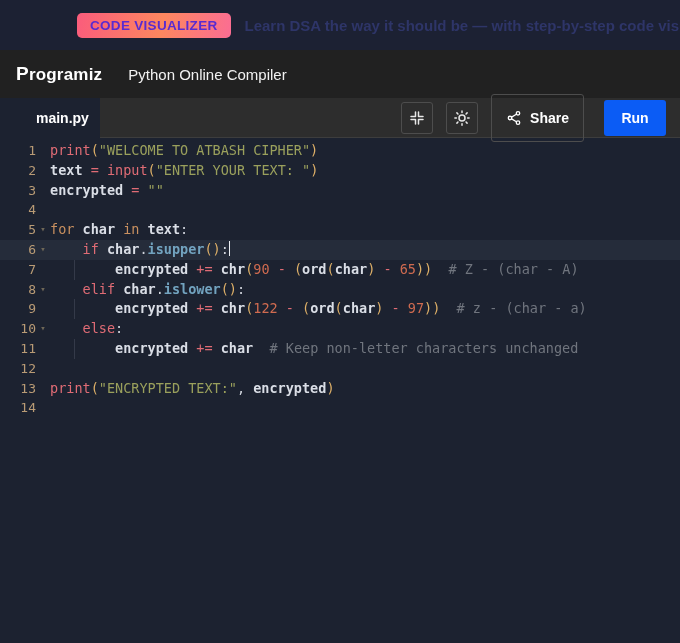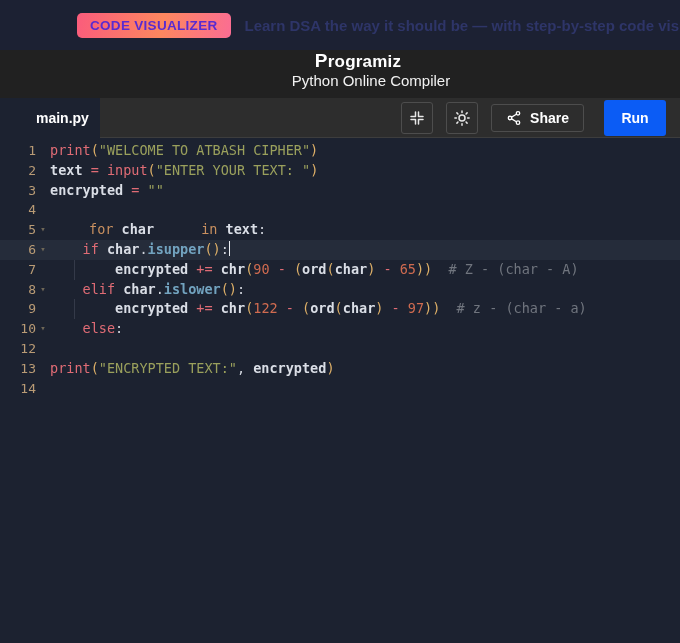--- a/index.html
+++ b/index.html
@@ -8,52 +8,52 @@
 
   
   .banner { height:50px; background:var(--banner-bg); display:flex; align-items:center;
             padding-left:77px; white-space:nowrap; overflow:hidden; cursor:pointer; }
   .badge { background:linear-gradient(100deg, var(--badge-grad-a) 0%, var(--badge-grad-b) 55%, var(--badge-grad-c) 100%);
            color:var(--badge-text); font-weight:bold; font-size:13.5px; letter-spacing:.3px;
            padding:5px 13px; border-radius:5px; flex:none; }
   .tagline { color:var(--tagline); font-size:15px; font-weight:bold; margin-left:14px; }
 
   
-  .header { height:48px; background:var(--header-bg); display:flex; align-items:center; padding-left:36px;flex-direction:column; }
+  .header { height:48px; background:var(--header-bg); display:flex; align-items:center; padding-left:16px; }
   .logo { color:#fff; font-weight:800; font-size:17px; letter-spacing:.2px; font-style:normal; }
   .logo::first-letter { font-size:19px; }
   .apptitle { color:#f2f2f2; font-size:15px; margin-left:26px; }
 
   
   .toolbar { height:40px; display:flex; }
   .tab { width:100px; background:var(--tab-bg); display:flex; align-items:center; padding-left:36px;
          color:#fff; font-weight:bold; font-size:14px; flex:none; }
   .toolbar-right { flex:1; background:var(--toolbar-bg); border-bottom:1px solid #3d3d3d;
                    display:flex; align-items:center; justify-content:flex-end; gap:13px; padding-right:14px; }
   .iconbtn { width:32px; height:32px; border:1px solid var(--btn-border); border-radius:3px;
              background:transparent; color:#e8e8e8; display:flex; align-items:center; justify-content:center; cursor:pointer; }
-  .sharebtn { height:28px; border:1px solid var(--btn-border); border-radius:3px; background:transparent;
+  .sharebtn { height:48px; border:1px solid var(--btn-border); border-radius:3px; background:transparent;
               color:#fff; font-weight:bold; font-size:14px; display:flex; align-items:center; gap:8px;
               padding:0 14px; cursor:pointer; }
   .runbtn { height:36px; min-width:62px; border:none; border-radius:3px; background:var(--run-bg);
             color:#fff; font-weight:bold; font-size:14px; padding:0 16px; cursor:pointer; margin-left:7px; }
 
   
   .editor { height:505px; background:var(--editor-bg); padding-top:3px; cursor:text;
             font-family:"DejaVu Sans Mono", monospace; font-size:13.5px; overflow:hidden; }
   .row { display:flex; height:19.8px; line-height:19.8px; }
   .row.active { background:var(--active-line-bg); }
   .gut-num { width:36px; text-align:right; color:var(--lineno); flex:none; font-size:13px; }
   .gut-fold { width:14px; flex:none; text-align:center; color:#6e6757; font-size:9px; line-height:19.8px; cursor:pointer; }
   .code { flex:1; white-space:pre; position:relative; color:#cfd3db; }
   .guide { position:absolute; left:24px; top:0; bottom:0; width:1px; background:var(--guide); }
   .caret { display:inline-block; width:1.5px; height:15px; background:#eceff4; vertical-align:-2px; }
 
   .t-kw  { color:var(--kw); }
-  .t-kw2 { color:var(--kw2);margin-left:39px; }
+  .t-kw2 { color:var(--kw2); }
   .t-str { color:var(--str); }
   .t-num { color:var(--num);margin-top:20px; }
   .t-par { color:var(--par); }
   .t-op  { color:var(--op); }
   .t-id  { color:var(--id); font-weight:bold; }
   .t-prop{ color:var(--prop);font-weight:bold; }
   .t-cm  { color:var(--cm); }
   .t-pl  { color:#cfd3db; }
 
   .bottom-strip { height:10px; background:var(--bottom-strip); }
@@ -154,20 +154,25 @@
       <span class="gut-num">9</span>
       <span class="gut-fold"></span>
       <span class="code"><span class="guide"></span><span class="t-pl">        </span><span class="t-id">encrypted</span><span class="t-pl"> </span><span class="t-op">+=</span><span class="t-pl"> </span><span class="t-id">chr</span><span class="t-par">(</span><span class="t-num">122</span><span class="t-pl"> </span><span class="t-op">-</span><span class="t-pl"> </span><span class="t-par">(</span><span class="t-id">ord</span><span class="t-par">(</span><span class="t-id">char</span><span class="t-par">)</span><span class="t-pl"> </span><span class="t-op">-</span><span class="t-pl"> </span><span class="t-num">97</span><span class="t-par">))</span><span class="t-cm">  # z - (char - a)</span></span>
     </div>
     <div class="row">
       <span class="gut-num">10</span>
       <span class="gut-fold">▾</span>
       <span class="code"><span class="t-pl">    </span><span class="t-kw">else</span><span class="t-pl">:</span></span>
     </div>
     <div class="row">
+      <span class="gut-num">11</span>
+      <span class="gut-fold"></span>
+      <span class="code"><span class="guide"></span><span class="t-pl">        </span><span class="t-id">encrypted</span><span class="t-pl"> </span><span class="t-op">+=</span><span class="t-pl"> </span><span class="t-id">char</span><span class="t-cm">  # Keep non-letter characters unchanged</span></span>
+    </div>
+    <div class="row">
       <span class="gut-num">12</span>
       <span class="gut-fold"></span>
       <span class="code"></span>
     </div>
     <div class="row">
       <span class="gut-num">13</span>
       <span class="gut-fold"></span>
       <span class="code"><span class="t-kw">print</span><span class="t-par">(</span><span class="t-str">"ENCRYPTED TEXT:"</span><span class="t-pl">, </span><span class="t-id">encrypted</span><span class="t-par">)</span></span>
     </div>
     <div class="row">

